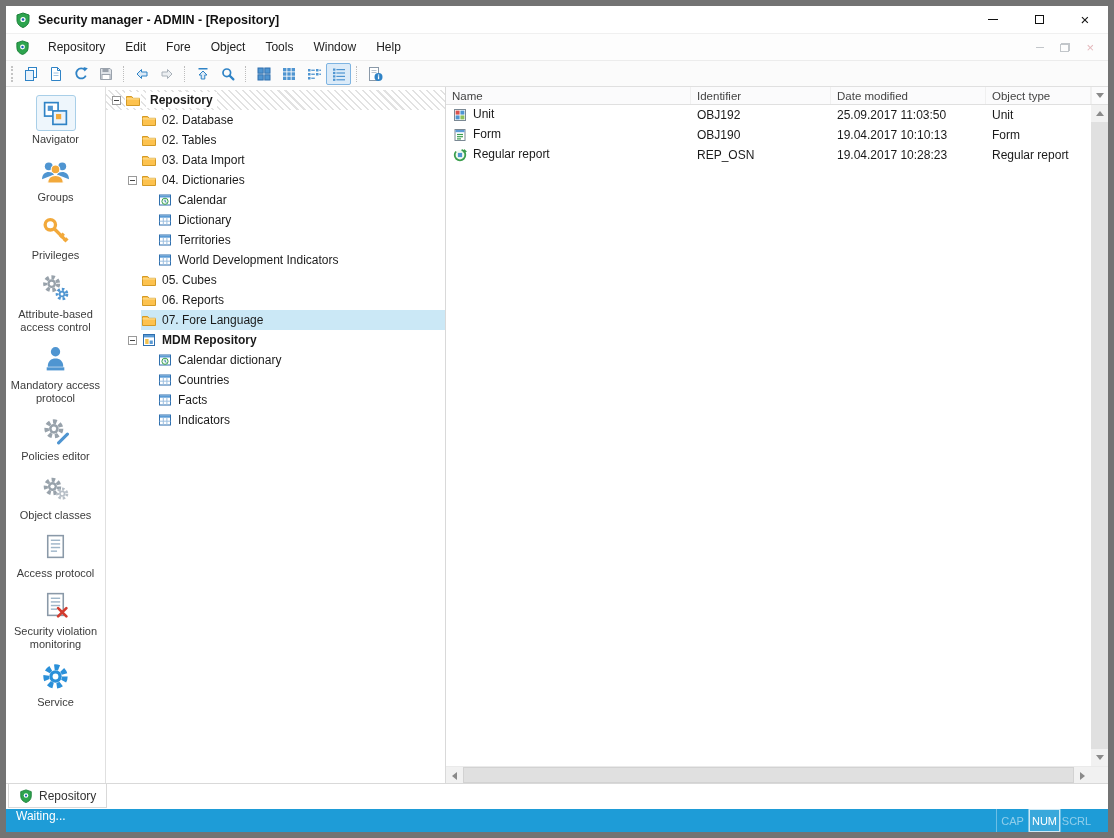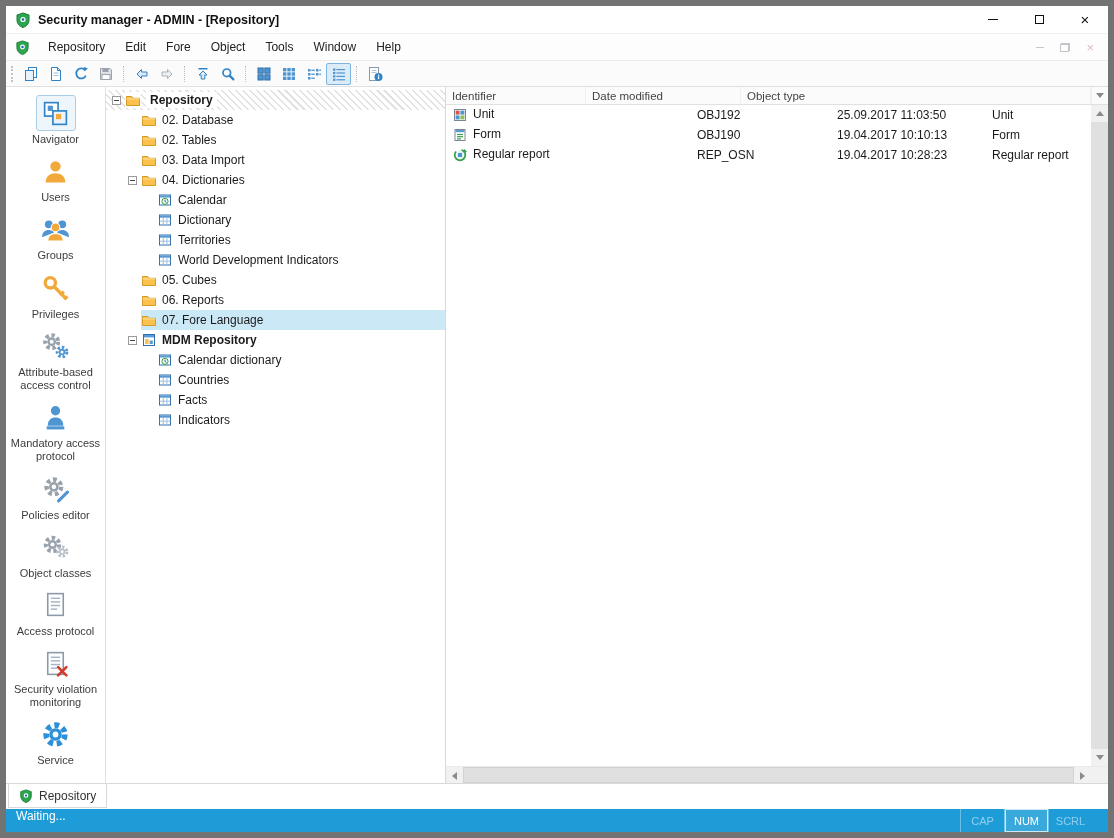--- a/index.html
+++ b/index.html
@@ -98,21 +98,21 @@
 
   
   .tabstrip{height:26px;flex:0 0 auto;background:#fff;border-top:1px solid #d9d9d9;display:flex;align-items:flex-start}
   .btab{height:24px;margin-left:2px;display:flex;align-items:center;padding:0 10px;border:1px solid #d9d9d9;border-top:none;background:#fff;font-size:12px;color:#333}
   .tabicon{width:14px;height:14px;margin-right:6px}
 
   
   .statusbar{height:23px;flex:0 0 auto;background:#1e9cd7;display:flex;align-items:flex-start;color:#fff;font-size:12px}
   .status-msg{padding-left:10px}
   .indicators{margin-left:auto;display:flex;height:100%;margin-right:16px}
-  .indbox{width:44px;height:100%;display:flex;align-items:center;justify-content:center;font-size:11px;border-left:1px solid rgba(255,255,255,.35);color:rgba(255,255,255,.5)}
+  .indbox{width:32px;height:100%;display:flex;align-items:center;justify-content:center;font-size:11px;border-left:1px solid rgba(255,255,255,.35);color:rgba(255,255,255,.5)}
   .indbox.active{color:#fff;background:rgba(255,255,255,.12);box-shadow:inset 0 0 0 1px rgba(255,255,255,.75)}
 
   .defs{position:absolute;width:0;height:0;overflow:hidden}
 </style>
 </head>
 <body>
 
 <svg class="defs" aria-hidden="true">
   <symbol id="i-shield" viewBox="0 0 16 16">
     <path d="M8 1l6 2v5c0 4-2.6 6.3-6 7.5C4.6 14.3 2 12 2 8V3z" fill="#2da44e" stroke="#1a7f38"></path>
@@ -402,28 +402,20 @@
         <span class="side-iconbox">
             <svg class="svg28" viewBox="0 0 28 28">
               <use href="#i-navigator"></use>
             </svg>
           </span>
         <span class="side-label">Navigator</span>
       </div>
       <div class="side-item">
         <span class="side-iconbox">
             <svg class="svg28" viewBox="0 0 28 28">
-              <use href="#i-user"></use>
-            </svg>
-          </span>
-        <span class="side-label">Users</span>
-      </div>
-      <div class="side-item">
-        <span class="side-iconbox">
-            <svg class="svg28" viewBox="0 0 28 28">
               <use href="#i-group"></use>
             </svg>
           </span>
         <span class="side-label">Groups</span>
       </div>
       <div class="side-item">
         <span class="side-iconbox">
             <svg class="svg28" viewBox="0 0 28 28">
               <use href="#i-key"></use>
             </svg>
@@ -675,20 +667,21 @@
             <svg class="ticon" viewBox="0 0 16 16">
               <use href="#i-table"></use>
             </svg>
             <span class="tlabel">Indicators</span>
           </span>
       </div>
     </div>
 
     <div class="list-panel">
       <div class="list-header">
+        <span class="hcell c-name">Name</span>
         <span class="hcell c-id">Identifier</span>
         <span class="hcell c-date">Date modified</span>
         <span class="hcell c-type">Object type</span>
         <span class="col-chooser">
             <span class="tri-down"></span>
           </span>
       </div>
       <div class="list-body">
         <div class="rows">
           <div class="lrow">

